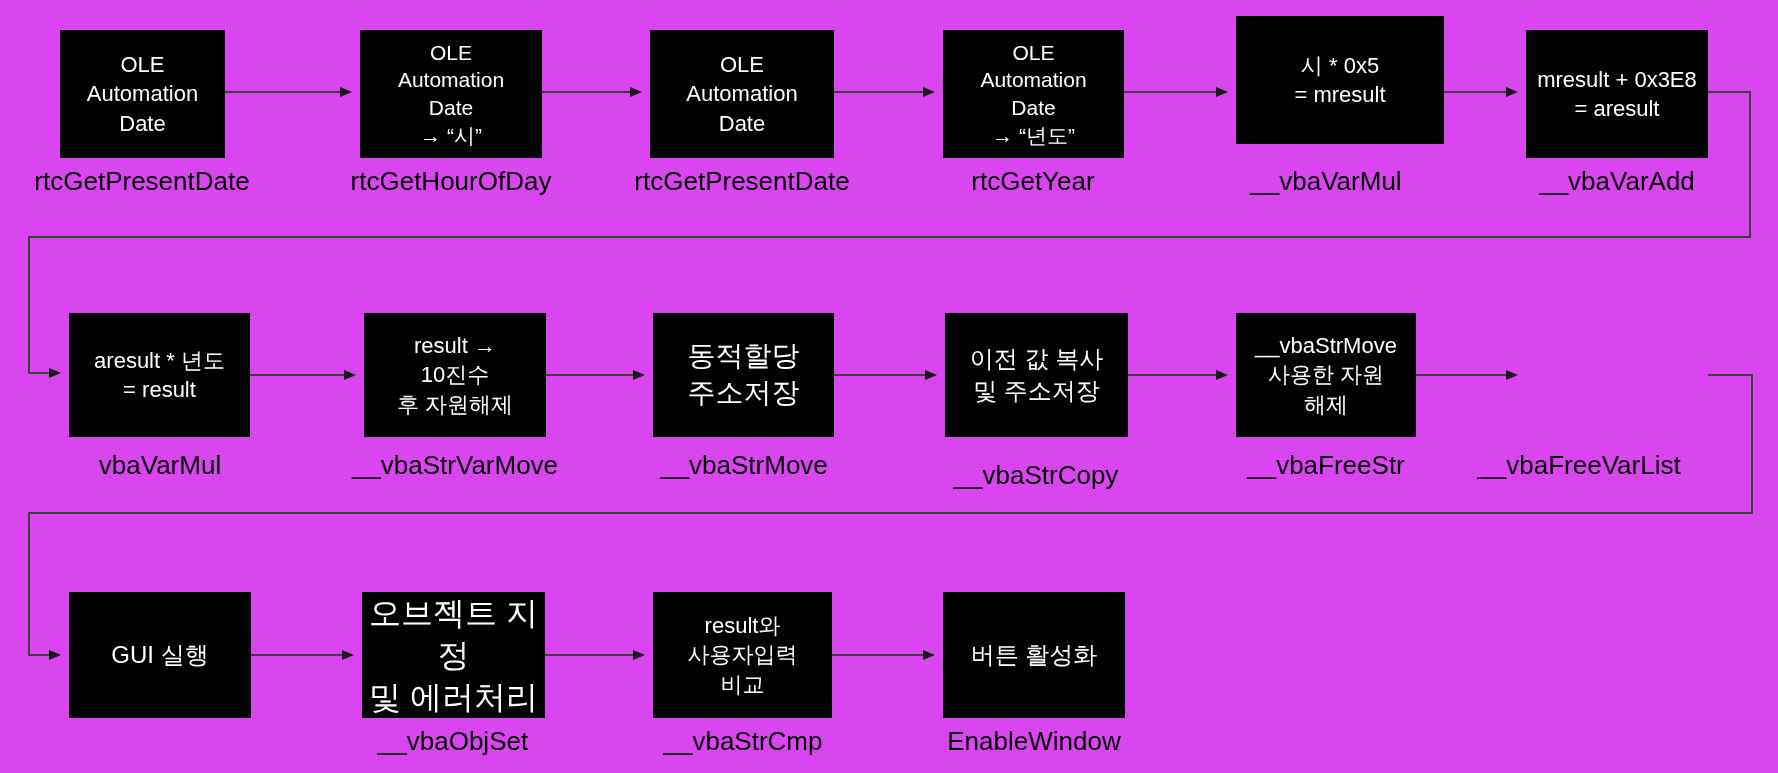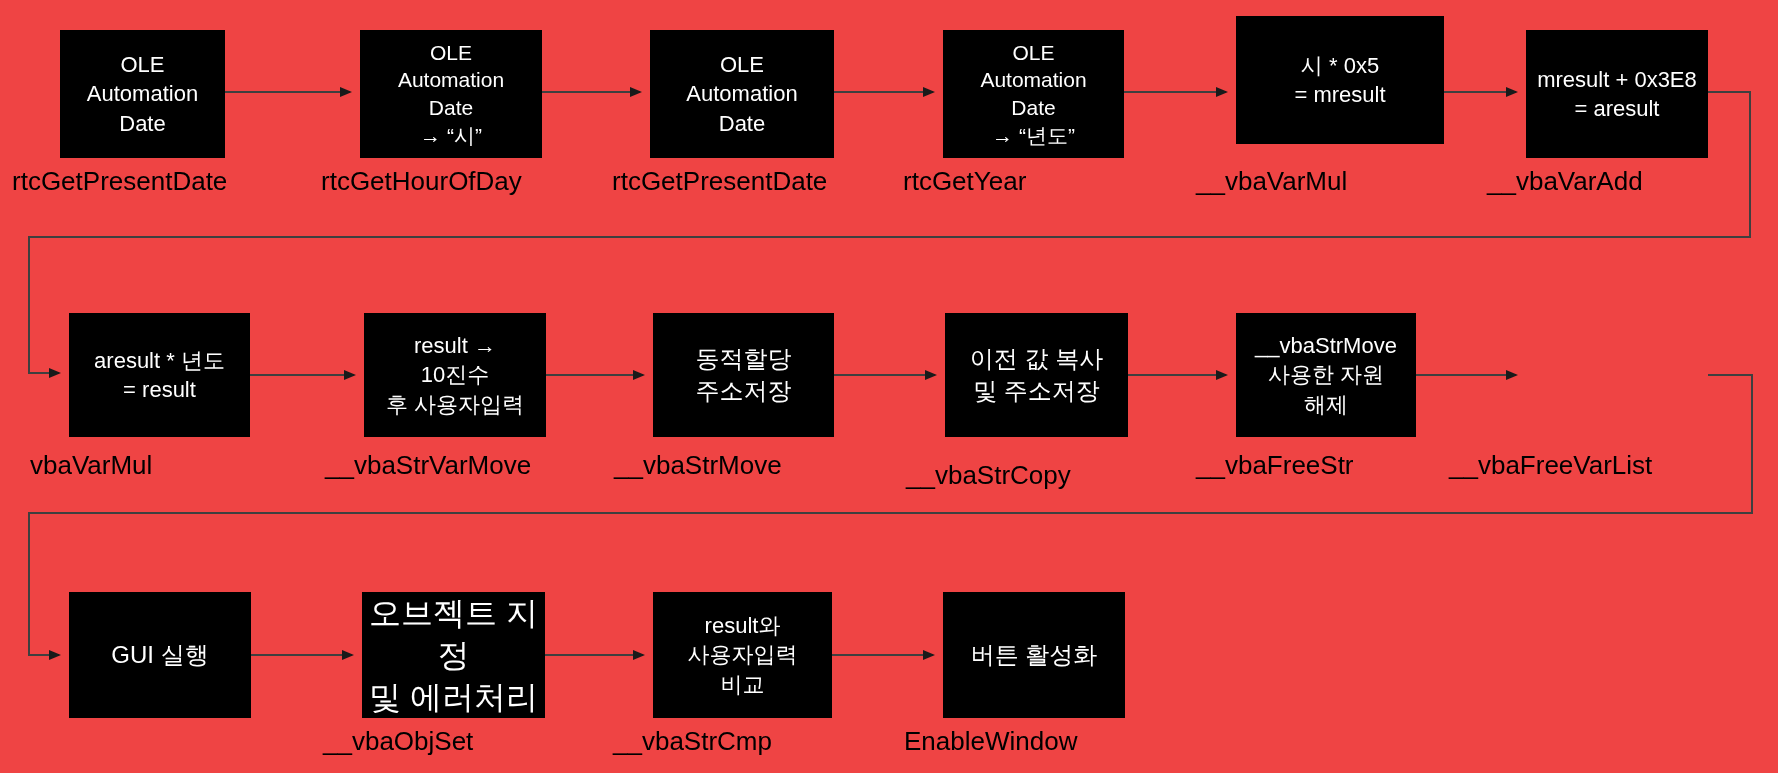--- a/index.html
+++ b/index.html
@@ -1,19 +1,19 @@
 <!DOCTYPE html>
 <html><head>
 <meta charset="utf-8">
 <style>
   html,body{margin:0;padding:0;background:#ffffff;}
   .canvas{
     position:relative;
     width:1778px;height:773px;
-    background:#ef4444;
+    background:#d946ef;
     font-family:"Liberation Sans","DejaVu Sans",sans-serif;
     overflow:hidden;
   }
   .box{
     position:absolute;
     background:#000000;
     color:#ffffff;
     display:flex;
     align-items:center;
     justify-content:center;
@@ -21,21 +21,21 @@
     font-size:22px;
     line-height:1.32;
     white-space:pre-line;
     box-sizing:border-box;
   }
   .label{
     position:absolute;
     width:260px;
     color:#000000;
     font-size:26px;
-    text-align:left;
+    text-align:center;
     white-space:nowrap;
   }
   .connector-layer{
     position:absolute;
     left:0;top:0;
   }
 </style>
 </head>
 <body>
 
@@ -94,22 +94,22 @@
   <div class="label" style="left:321px;top:166px">rtcGetHourOfDay</div>
   <div class="label" style="left:612px;top:166px">rtcGetPresentDate</div>
   <div class="label" style="left:903px;top:166px">rtcGetYear</div>
   <div class="label" style="left:1196px;top:166px">__vbaVarMul</div>
   <div class="label" style="left:1487px;top:166px">__vbaVarAdd</div>
 
   <div class="box" style="left:69px;top:313px;width:181px;height:124px">aresult * 년도
 = result</div>
   <div class="box" style="left:364px;top:313px;width:182px;height:124px">result →
 10진수
-후 사용자입력</div>
-  <div class="box" style="left:653px;top:313px;width:181px;height:124px;font-size:24px">동적할당
+후 자원해제</div>
+  <div class="box" style="left:653px;top:313px;width:181px;height:124px;font-size:28px">동적할당
 주소저장</div>
   <div class="box" style="left:945px;top:313px;width:183px;height:124px;font-size:24px">이전 값 복사
 및 주소저장</div>
   <div class="box" style="left:1236px;top:313px;width:180px;height:124px">__vbaStrMove
 사용한 자원
 해제</div>
 
   <div class="label" style="left:325px;top:450px">__vbaStrVarMove</div>
   <div class="label" style="left:30px;top:450px">vbaVarMul</div>
   <div class="label" style="left:614px;top:450px">__vbaStrMove</div>

